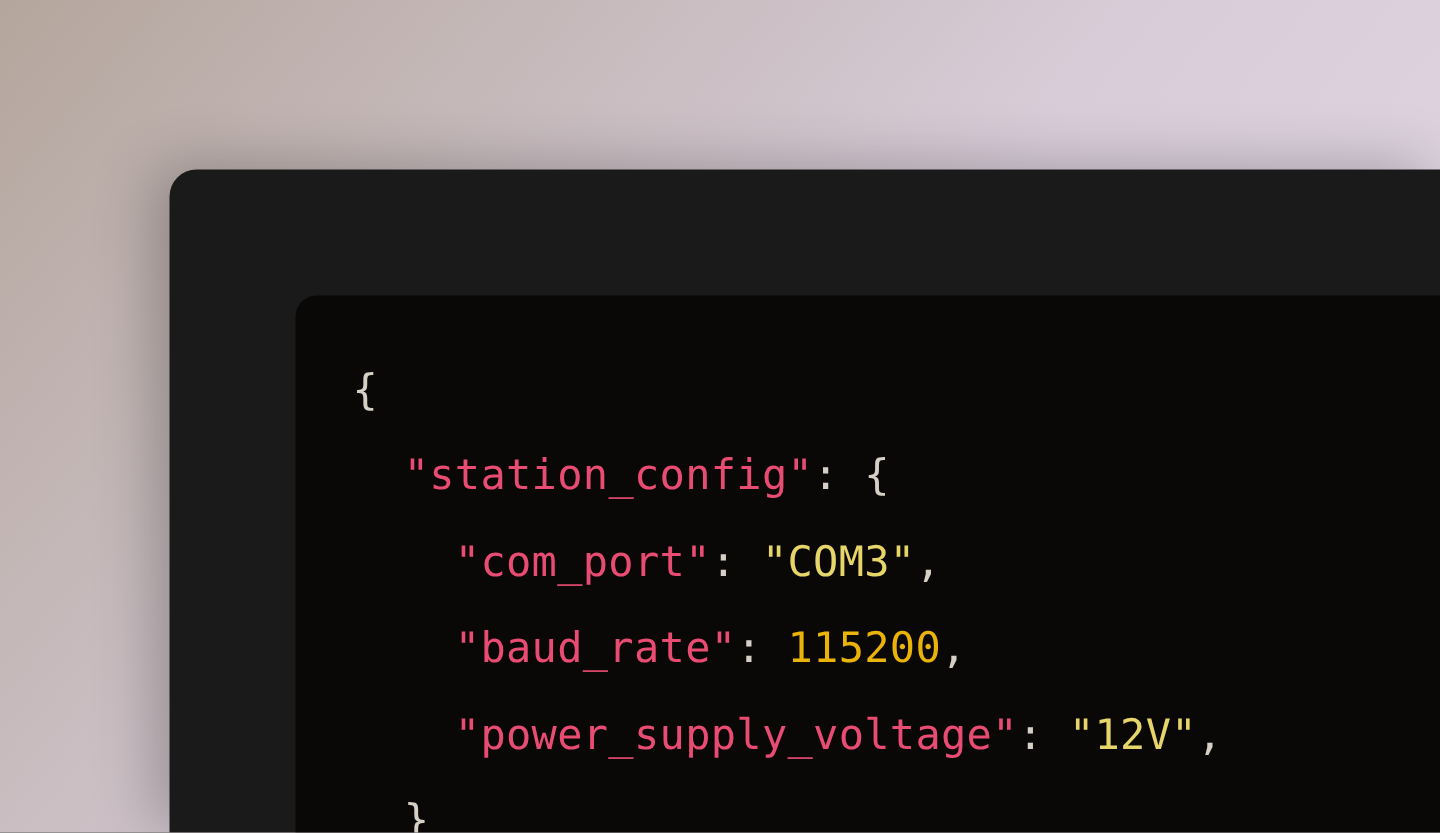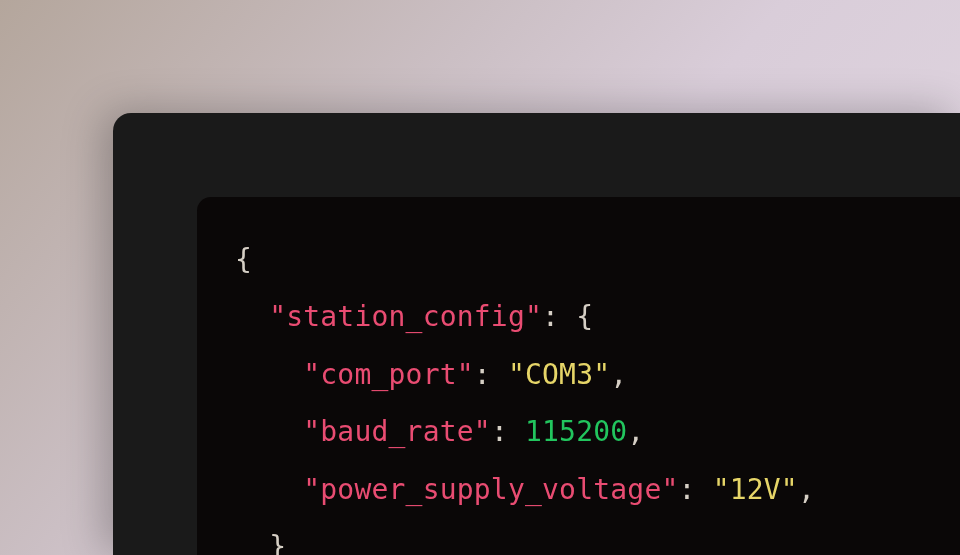--- a/index.html
+++ b/index.html
@@ -41,21 +41,21 @@
     margin: 0;
     font-size: 28px;
     line-height: 2.05;
     white-space: pre;
     color: #d6cfc5;
     letter-spacing: 0.2px;
   }
   .t-key   { color: #e94c72; }
   .t-punc  { color: #d6cfc5; }
   .t-str   { color: #e6d568; }
-  .t-num   { color: #22c55e; }
+  .t-num   { color: #eab308; }
 </style>
 </head>
 <body>
 
 <div class="bg">
   <div class="window">
     <div class="code-panel">
 <pre class="code"><span class="t-punc">{</span>
   <span class="t-key">"station_config"</span><span class="t-punc">:</span><span class="t-punc"> </span><span class="t-punc">{</span>
     <span class="t-key">"com_port"</span><span class="t-punc">:</span><span class="t-punc"> </span><span class="t-str">"COM3"</span><span class="t-punc">,</span>

